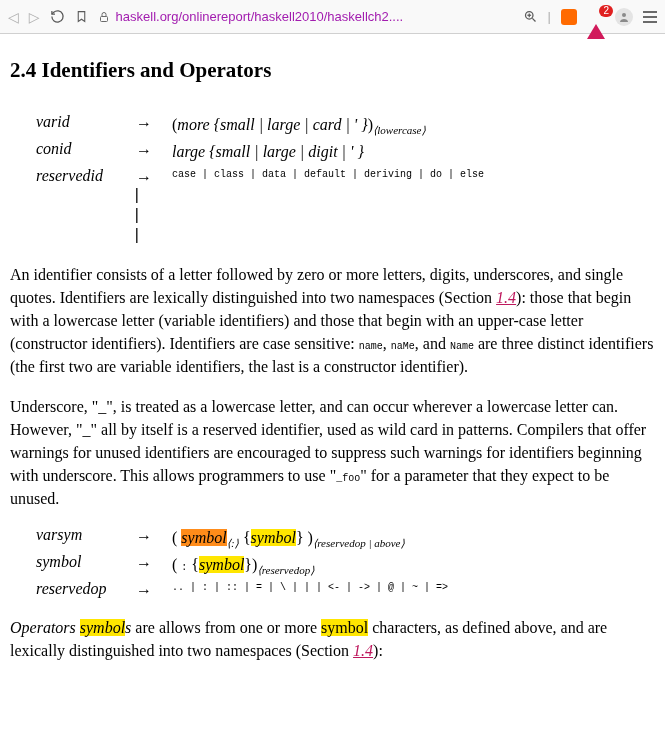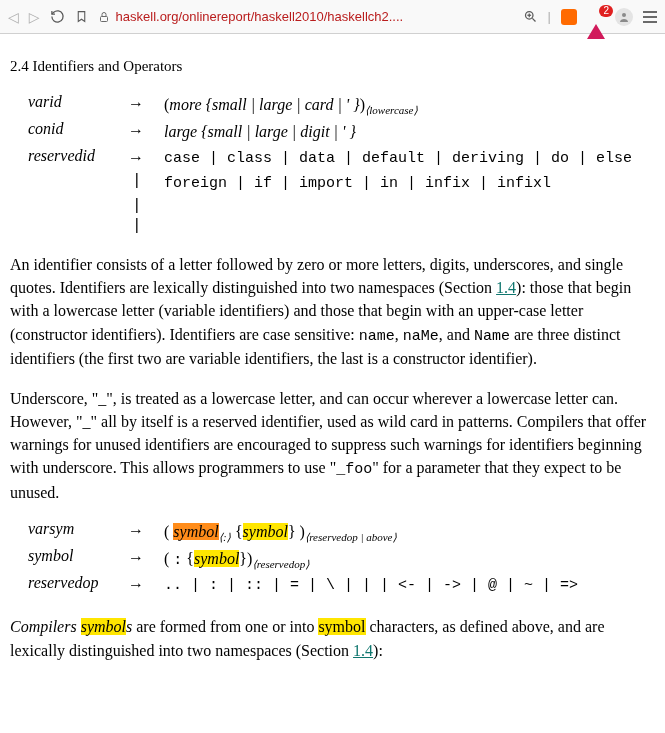--- a/index.html
+++ b/index.html
@@ -27,21 +27,21 @@
   .toolbar .icon { display:inline-flex; align-items:center; justify-content:center; }
   .toolbar .url-area {
     flex: 1;
     display: flex;
     align-items: center;
     gap: 6px;
     overflow: hidden;
     white-space: nowrap;
   }
   .toolbar .lock { color: #7a7a7a; }
-  .toolbar .url-text { color: #b91c1c; overflow:hidden; text-overflow:ellipsis; }
+  .toolbar .url-text { color: #a21caf; overflow:hidden; text-overflow:ellipsis; }
   .toolbar .right { display:flex; align-items:center; gap:10px; }
   .shield {
     width:16px; height:16px; border-radius:3px;
     background:#ff6a00;
     position:relative;
   }
   .tri {
     position: relative;
     width: 0; height: 0;
     border-left: 9px solid transparent;
@@ -50,37 +50,37 @@
   }
   .avatar {
     width:18px; height:18px; border-radius:50%;
     background:#e4e4e4; display:inline-flex; align-items:center; justify-content:center;
     color:#8a8a8a; font-size:12px;
   }
   .menu-lines { display:inline-flex; flex-direction:column; gap:3px; }
   .menu-lines span { width:14px; height:2px; background:#6a6a6a; display:block; }
 
   .content { padding: 14px 10px 20px 10px; }
-  h2 { font-size: 15px; font-weight: normal; margin: 10px 0 18px 0; }
+  h2 { font-size: 21px; font-weight: bold; margin: 10px 0 30px 0; }
 
   .grammar { margin: 0 0 18px 18px; }
-  .grammar-row { display:flex; align-items:flex-start; margin: 2px 0; }
+  .grammar-row { display:flex; align-items:flex-start; margin: 2px 8px; }
   .lhs { width: 100px; font-style: italic; }
   .arrow { width: 36px; text-align:left; }
   .rhs { flex:1; line-height: 1.55; }
   .it { font-style: italic; }
-  .tt { font-family: 'Courier New', monospace; font-size: 15px; }
+  .tt { font-family: 'Courier New', monospace; font-size: 10px; }
   .sub { font-size: 11px; font-style: italic; position: relative; top: 4px; }
   .cont { display:flex; margin:2px 0; }
   .cont .lhs { width:100px; }
   .cont .pipe { width:36px; font-family:'Courier New',monospace; text-align:left; padding-left:4px;}
   .cont .rhs { flex:1; }
 
   p.body { margin: 0 0 16px 0; line-height: 1.45; }
-  a.link { color: #0f766e; text-decoration: underline; }
+  a.link { color: #be185d; text-decoration: underline; font-style: italic; }
 
   .hl-yellow { background: #ffe600; }
   .hl-orange { background: #ff8c1a; }
 
   .sep { color:#b0b0b0; }
 </style>
 </head>
 <body>
 
 <div class="toolbar">
@@ -155,21 +155,20 @@
       </span>
     </div>
     <div class="grammar-row">
       <span class="lhs it">reservedid</span>
       <span class="arrow">→</span>
       <span class="rhs tt">case | class | data | default | deriving | do | else</span>
     </div>
     <div class="cont">
       <span class="lhs"></span>
         <span class="pipe">|</span>
-      <span class="rhs tt">foreign | if | import | in | infix | infixl</span>
     </div>
     <div class="cont">
       <span class="lhs"></span>
         <span class="pipe">|</span>
     </div>
     <div class="cont">
       <span class="lhs"></span>
         <span class="pipe">|</span>
     </div>
   </div>
@@ -198,16 +197,16 @@
       </span>
     </div>
     <div class="grammar-row">
       <span class="lhs it">reservedop</span>
       <span class="arrow">→</span>
       <span class="rhs tt">.. | : | :: | = | \ | | | &lt;- | -&gt; | @ | ~ | =&gt;</span>
     </div>
   </div>
 
   <p class="body">
-    <span class="it">Compilers </span><span class="it hl-yellow">symbol</span><span class="it">s</span><span> are formed from one or into </span><span class="hl-yellow">symbol</span><span> characters, as defined above, and are lexically distinguished into two namespaces (Section </span><a class="link">1.4</a><span>):</span>
+    <span class="it">Operators </span><span class="it hl-yellow">symbol</span><span class="it">s</span><span> are allows from one or more </span><span class="hl-yellow">symbol</span><span> characters, as defined above, and are lexically distinguished into two namespaces (Section </span><a class="link">1.4</a><span>):</span>
   </p>
 
 </div>
 
 </body></html>

